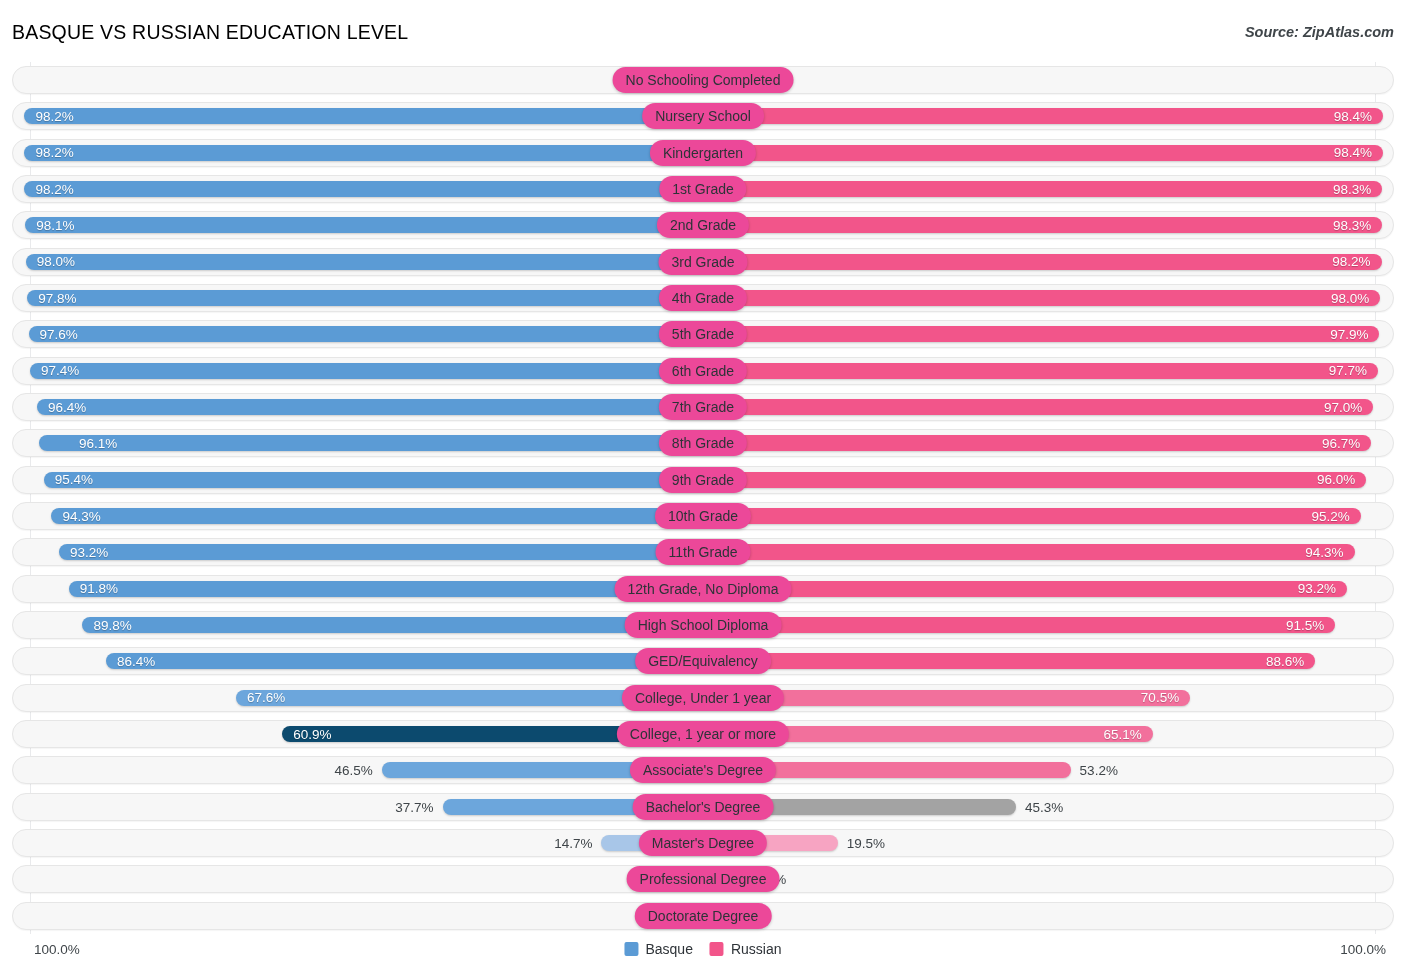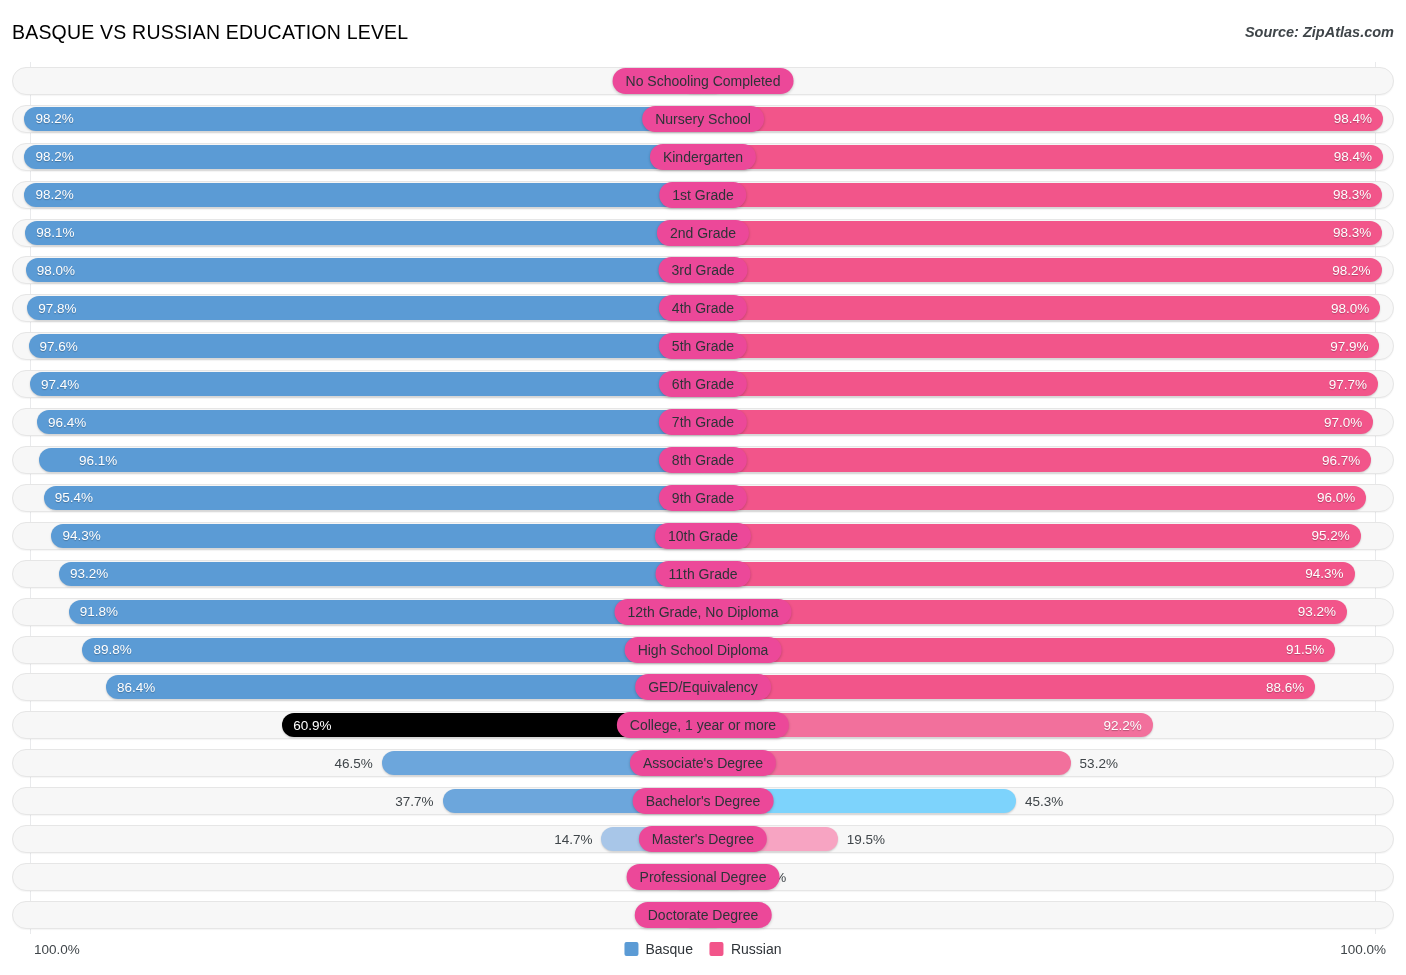--- a/index.html
+++ b/index.html
@@ -106,21 +106,21 @@
     position: relative;
     width: 50%;
     height: 100%;
     display: flex;
     align-items: center;
   }
   .half.left  { justify-content: flex-end; }
   .half.right { justify-content: flex-start; }
 
   .bar {
-    height: 24px;
+    height: 16px;
     position: relative;
     display: flex;
     align-items: center;
     box-shadow: 0 1px 2px rgba(0,0,0,0.18);
   }
   .bar.left {
     border-radius: 12px 0 0 12px;
     justify-content: flex-start;
     padding-left: 11px;
   }
@@ -494,27 +494,43 @@
                 <span class="val-in">88.6%</span>
               </div>
             </div>
           </div>
           <div class="pill">GED/Equivalency</div>
         </div>
         <div class="row">
           <div class="track"></div>
           <div class="bars">
             <div class="half left">
-              <div class="bar left" style="width: 60.9%; background: #000000; margin-left: 7px;">
+              <div class="bar left" style="width: 67.6%; background: rgb(108, 166, 220);">
+                <span class="val-in">67.6%</span>
+              </div>
+            </div>
+            <div class="half right">
+              <div class="bar right" style="width: 70.5%; background: rgb(242, 112, 156);">
+                <span class="val-in">70.5%</span>
+              </div>
+            </div>
+          </div>
+          <div class="pill">College, Under 1 year</div>
+        </div>
+        <div class="row">
+          <div class="track"></div>
+          <div class="bars">
+            <div class="half left">
+              <div class="bar left" style="width: 60.9%; background: #0c4a6e; margin-left: 7px;">
                 <span class="val-in">60.9%</span>
               </div>
             </div>
             <div class="half right">
               <div class="bar right" style="width: 65.1%; background: rgb(242, 112, 156);">
-                <span class="val-in">92.2%</span>
+                <span class="val-in">65.1%</span>
               </div>
             </div>
           </div>
           <div class="pill">College, 1 year or more</div>
         </div>
         <div class="row">
           <div class="track"></div>
           <div class="bars">
             <div class="half left">
               <div class="bar left" style="width: 46.5%; background: rgb(108, 166, 220);">
@@ -531,21 +547,21 @@
         </div>
         <div class="row">
           <div class="track"></div>
           <div class="bars">
             <div class="half left">
               <div class="bar left" style="width: 37.7%; background: rgb(108, 166, 220);">
                 <span class="val-out left">37.7%</span>
               </div>
             </div>
             <div class="half right">
-              <div class="bar right" style="width: 45.3%; background: #7dd3fc;">
+              <div class="bar right" style="width: 45.3%; background: #a3a3a3;">
                 <span class="val-out right">45.3%</span>
               </div>
             </div>
           </div>
           <div class="pill">Bachelor's Degree</div>
         </div>
         <div class="row">
           <div class="track"></div>
           <div class="bars">
             <div class="half left">

